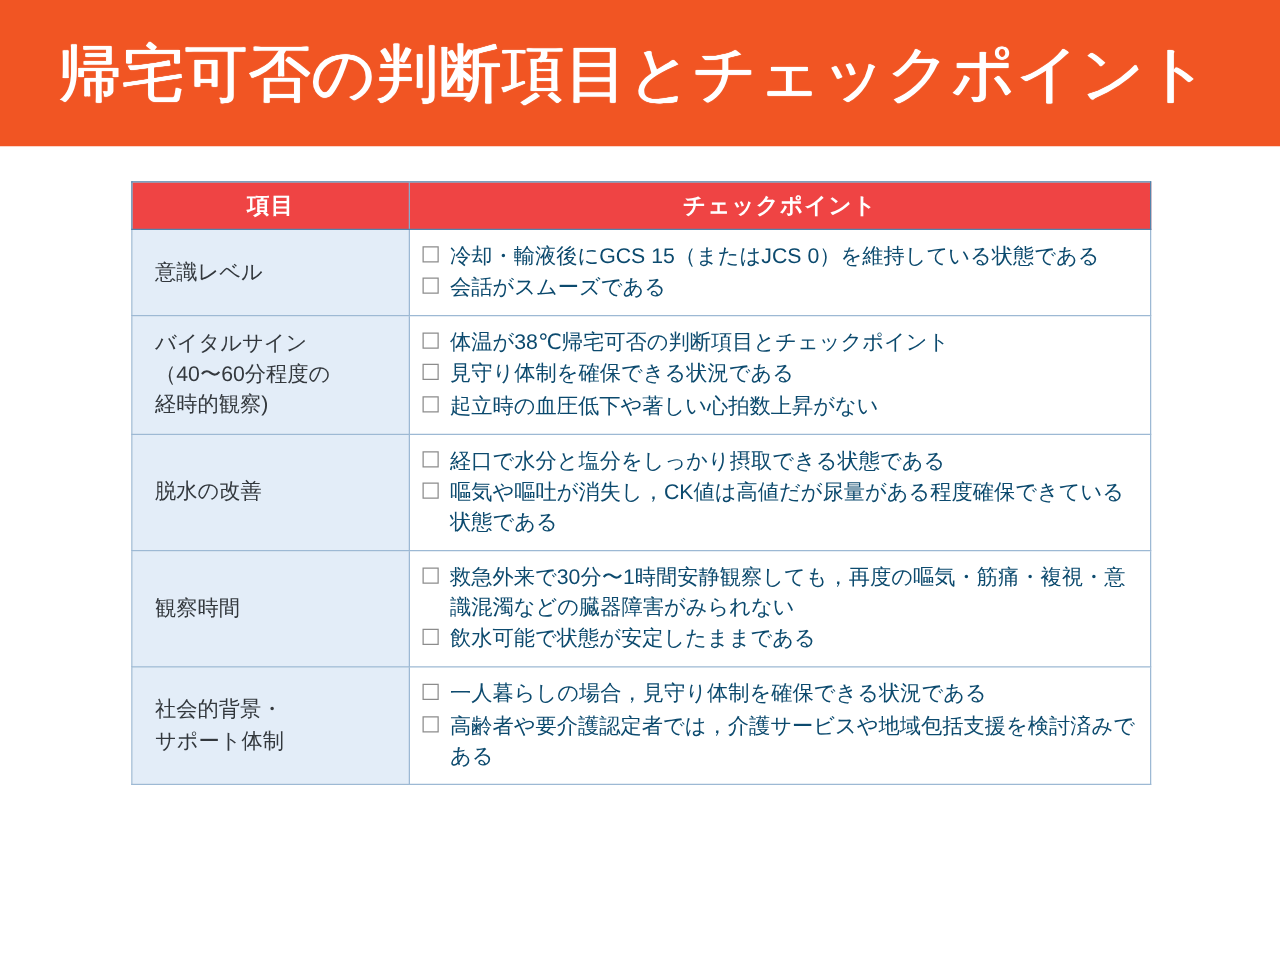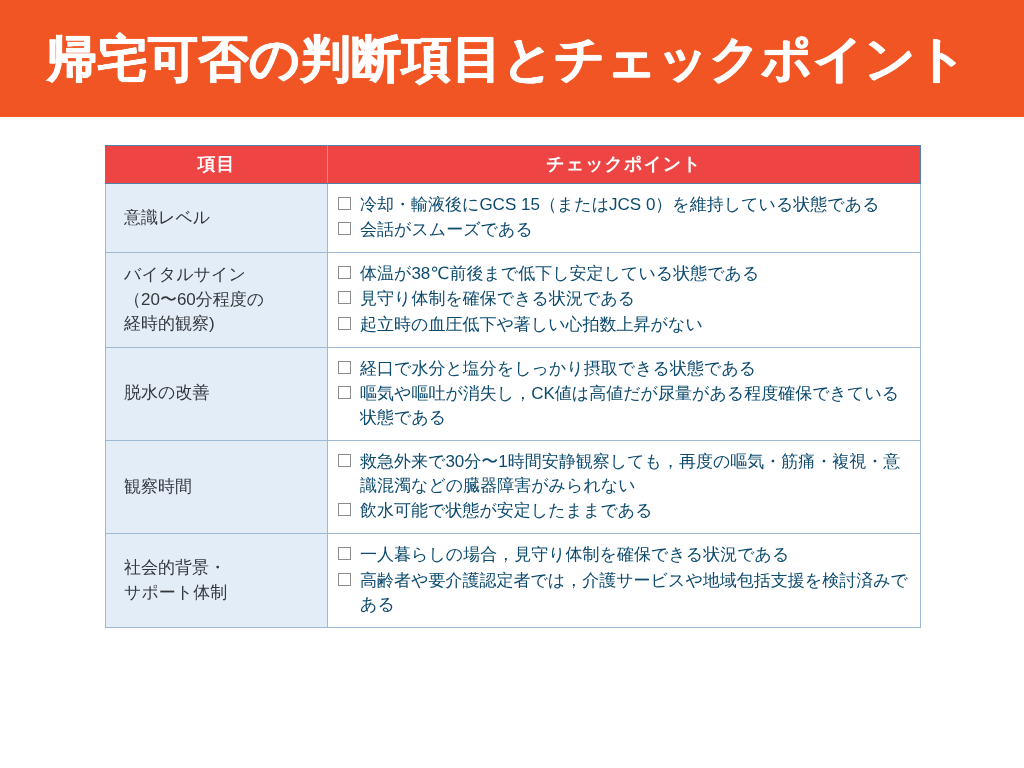--- a/index.html
+++ b/index.html
@@ -22,21 +22,21 @@
     top: 0;
     width: 1024px;
     height: 117px;
     background: #F15523;
     display: flex;
     align-items: center;
   }
   #banner-title {
     color: #ffffff;
     font-size: 50px;
-    font-weight: 700;
+    font-weight: 400;
     letter-spacing: 0.5px;
     margin-left: 47px;
     line-height: 1;
     white-space: nowrap;
     text-shadow: 0 0 1px #ffffff, 0.6px 0 0 #ffffff, -0.6px 0 0 #ffffff;
   }
 
   
   #table-wrap {
     position: absolute;
@@ -132,25 +132,25 @@
           <td class="item-cell">意識レベル</td>
           <td class="check-cell">
             <ul class="checks">
               <li><span class="box"></span><span>冷却・輸液後にGCS 15（またはJCS 0）を維持している状態である</span></li>
               <li><span class="box"></span><span>会話がスムーズである</span></li>
             </ul>
           </td>
         </tr>
         <tr>
           <td class="item-cell">バイタルサイン
-（20〜60分程度の
+（40〜60分程度の
 経時的観察)</td>
           <td class="check-cell">
             <ul class="checks">
-              <li><span class="box"></span><span>体温が38℃前後まで低下し安定している状態である</span></li>
+              <li><span class="box"></span><span>体温が38℃帰宅可否の判断項目とチェックポイント</span></li>
               <li><span class="box"></span><span>見守り体制を確保できる状況である</span></li>
               <li><span class="box"></span><span>起立時の血圧低下や著しい心拍数上昇がない</span></li>
             </ul>
           </td>
         </tr>
         <tr>
           <td class="item-cell">脱水の改善</td>
           <td class="check-cell">
             <ul class="checks">
               <li><span class="box"></span><span>経口で水分と塩分をしっかり摂取できる状態である</span></li>

